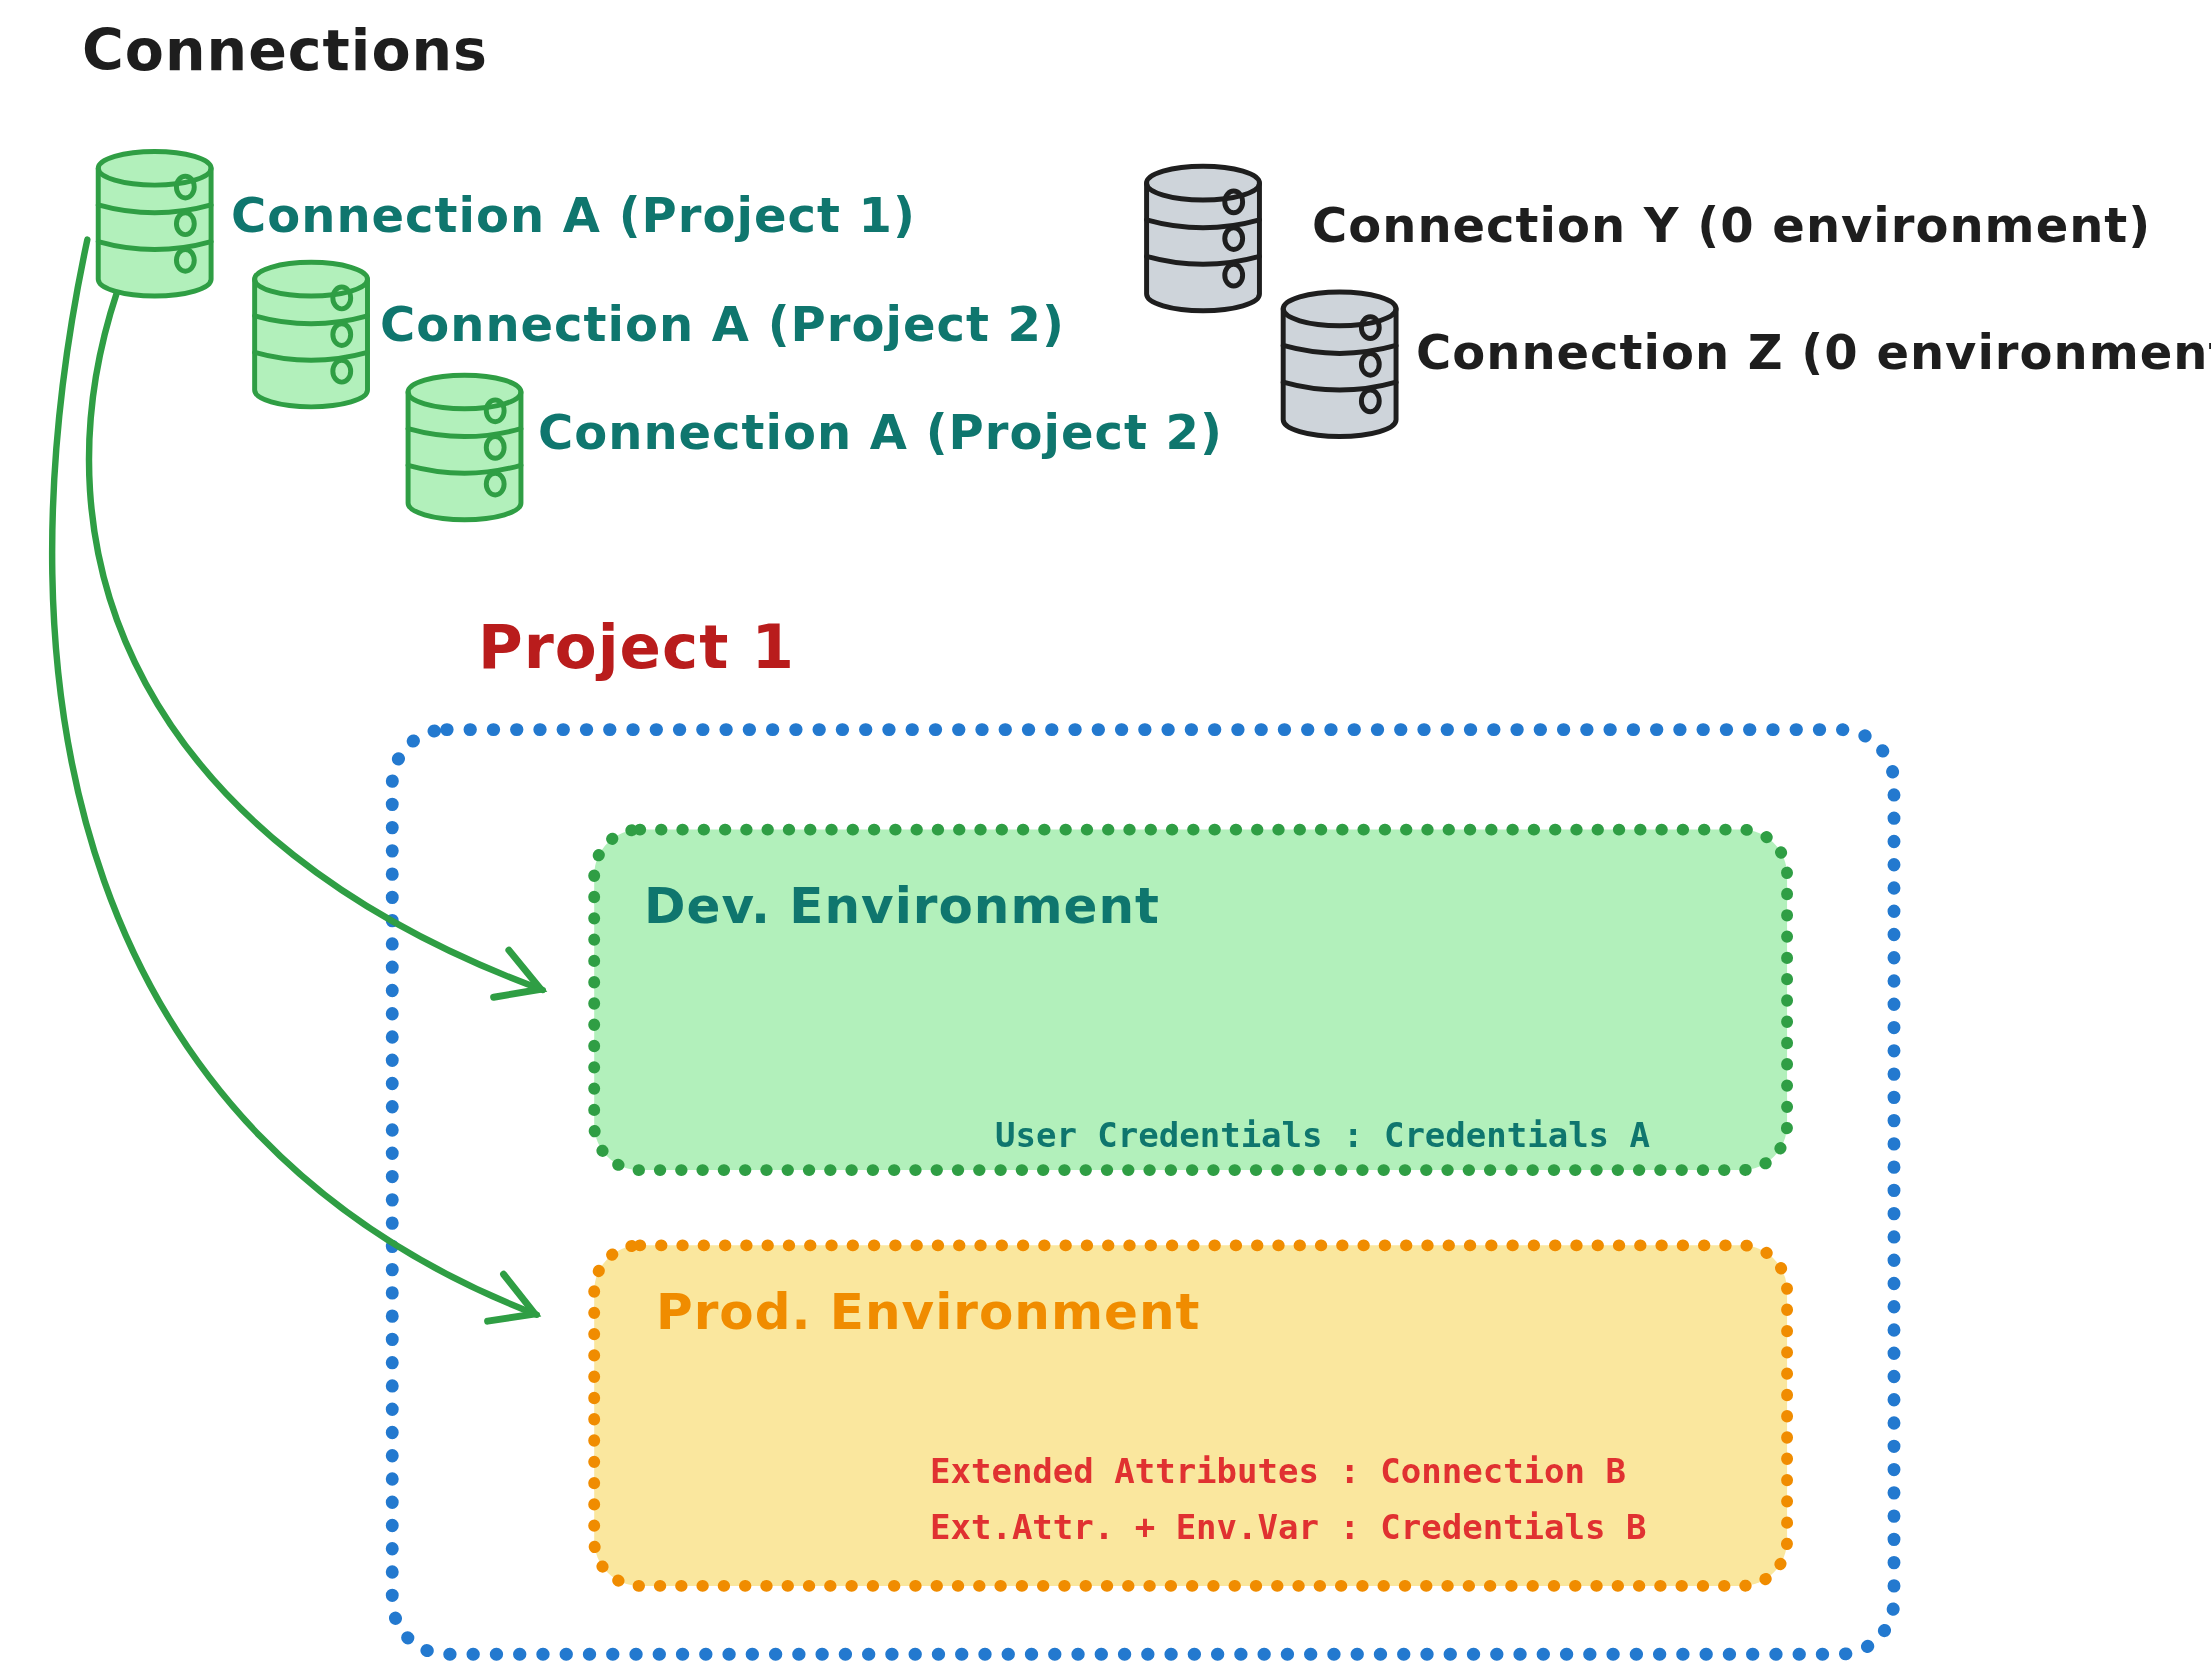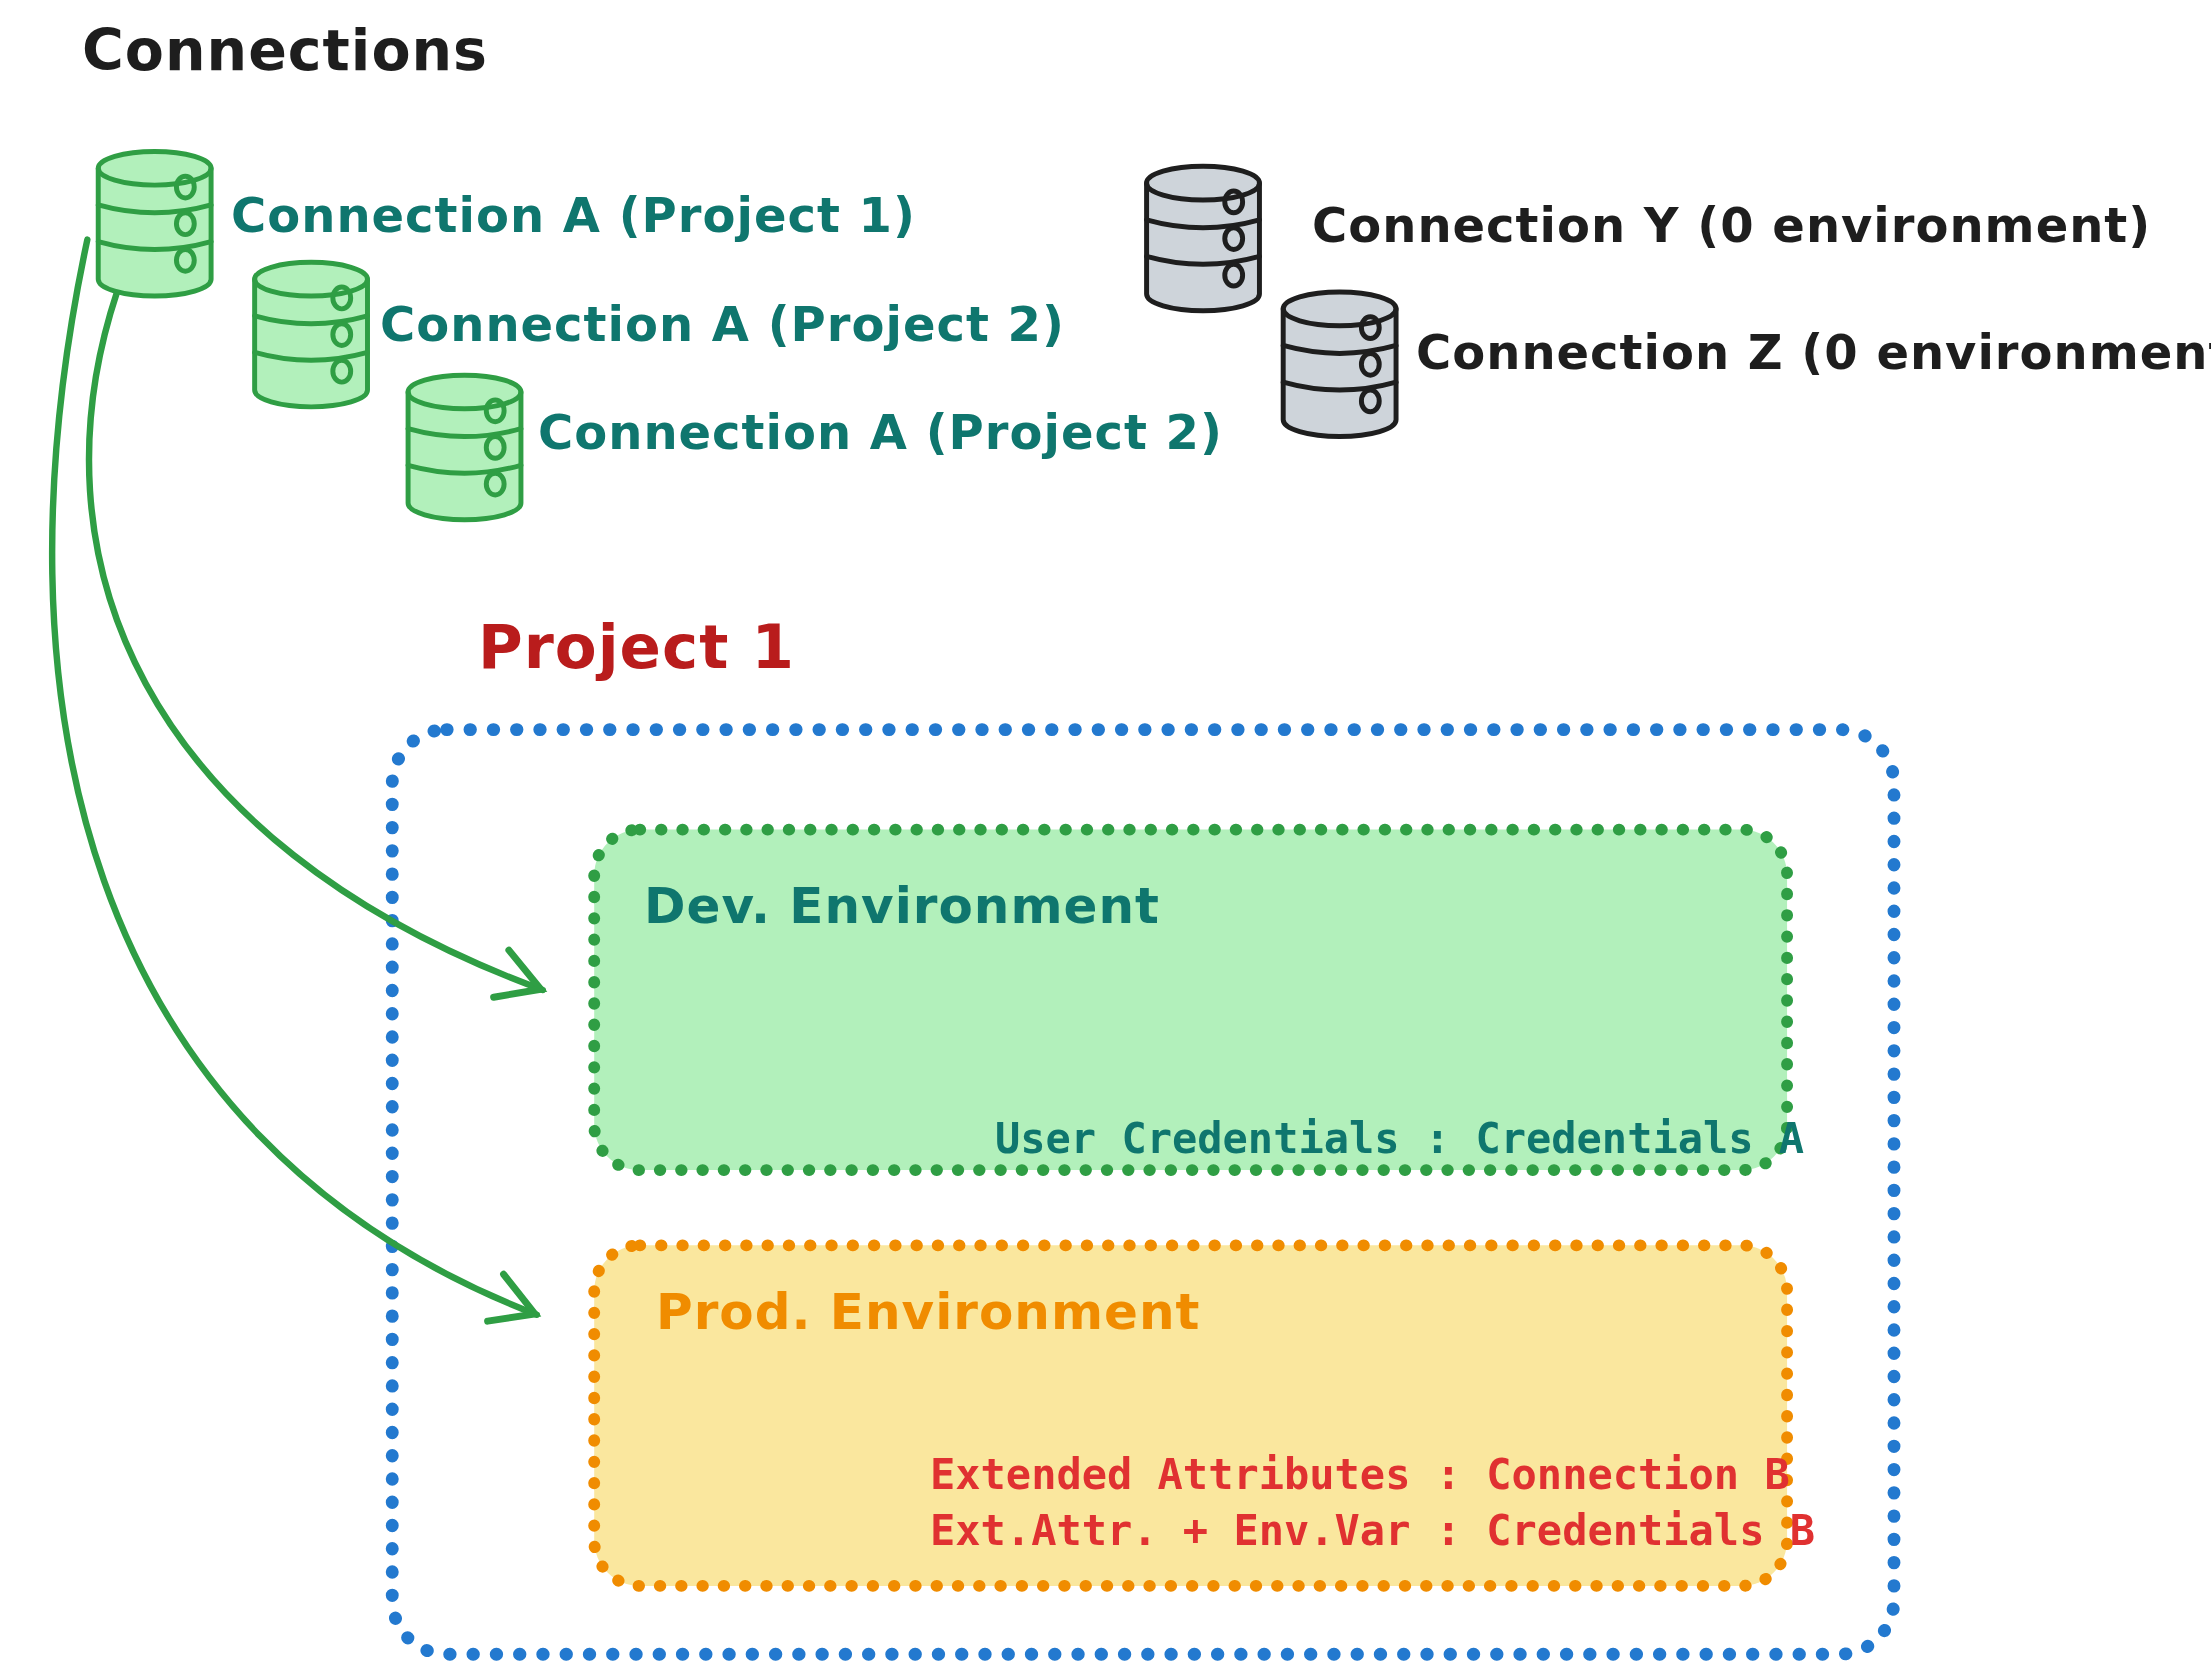--- a/index.html
+++ b/index.html
@@ -24,21 +24,21 @@
   .lbl{font-size:48px;}
   .lbl-g1{left:231px;top:191px;}
   .lbl-g2{left:380px;top:300px;}
   .lbl-g3{left:538px;top:408px;}
   .lbl-y{left:1280px;top:201px;margin-left:32px;}
   .lbl-z{left:1416px;top:328px;}
   .project-title{left:478px;top:616px;font-size:61px;font-weight:700;}
   .env-title{font-size:50px;font-weight:600;}
   .dev-title{left:644px;top:881px;}
   .prod-title{left:656px;top:1287px;}
-  .cred{font-size:42px;}
+  .cred{font-size:34px;}
   .dev-cred{left:995px;top:1118px;}
   .red-1{left:930px;top:1454px;}
   .red-2{left:930px;top:1510px;}
 </style>
 </head>
 <body>
 
 <div class="canvas">
 
   <svg class="layer" viewBox="0 0 2234 1691" aria-hidden="true">

